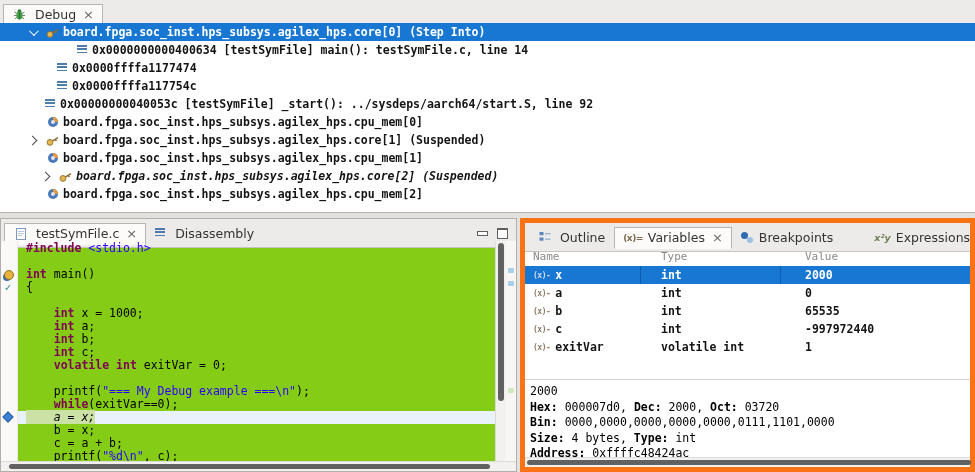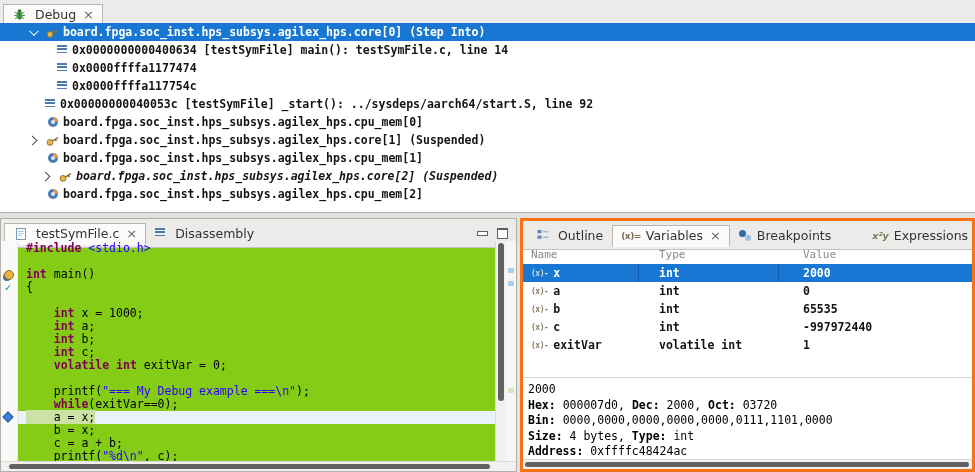--- a/index.html
+++ b/index.html
@@ -36,38 +36,38 @@
   .winbtns{margin-left:auto;display:flex;align-items:center;gap:9px;padding-right:8px;}
   .minbtn{width:9px;height:3px;border:1px solid #5f5f5f;background:#fdfdfd;}
   .maxbtn{width:9px;height:8px;border:1px solid #5f5f5f;border-top-width:2px;background:#fdfdfd;}
   .ed-ruler{position:absolute;left:0;top:22px;bottom:10px;width:16px;background:#faf9f8;
             border-right:1px solid #ebe9e6;}
   .ed-code{position:absolute;left:17px;top:22px;right:21px;bottom:10px;overflow:hidden;padding-top:1px;}
   .cline{height:13px;line-height:13px;font-family:"DejaVu Sans Mono",monospace;font-size:11.5px;
          white-space:pre;padding-left:8px;color:#000;}
   .cline .kw{color:#7f0055;font-weight:bold;margin-top:45px;}
   .cline .str{color:#2a00ff;}
-  .cline.hl{background:#e9f2fb;}
+  .cline.hl{background:#e9f2fb;font-style:italic;}
   .cline.hl .cur{background:#cbe1a5;}
   .marker{position:absolute;left:3px;}
   .mk-bp{width:8px;height:8px;border-radius:50%;background:#e8b23d;border:1px solid #8e6f1f;box-shadow:-2px 2px 0 -1px #3b6fb0;}
   .mk-check{color:#2f8f8f;font-size:10px;font-weight:bold;line-height:10px;}
   .mk-ptr{width:6px;height:6px;background:#3f7fd4;transform:rotate(45deg);border:1px solid #2a5fa8;}
   .vscroll{position:absolute;right:10px;top:22px;bottom:10px;width:11px;background:#f3f1ef;
            border-left:1px solid #dddbd8;box-sizing:border-box;}
   .vthumb{position:absolute;left:2px;top:2px;width:6px;height:158px;background:#616161;border-radius:4px;}
   .overview{position:absolute;right:0;top:22px;bottom:10px;width:10px;background:#f7f6f5;}
   .ovmark{position:absolute;left:2px;width:6px;height:5px;border-radius:1px;}
   .hscroll{position:absolute;left:0;right:0;bottom:0;height:10px;background:#f3f1ef;
            border-top:1px solid #dddbd8;box-sizing:border-box;}
   .hthumb{position:absolute;left:8px;top:2px;height:5px;background:#616161;border-radius:3px;}
 
   
   #vars-panel{position:absolute;left:520px;top:218px;width:455px;height:254px;background:#fff;
-              border:3px solid #f97316;box-sizing:border-box;}
+              border:5px solid #f97316;box-sizing:border-box;}
   .vheader{position:absolute;top:25px;left:0;right:0;height:17px;display:flex;
            font-family:"DejaVu Sans Mono",monospace;font-size:11px;color:#8a8a8a;align-items:center;}
   .hc1{width:116px;padding-left:8px;box-sizing:border-box;}
   .hc2{width:140px;padding-left:20px;box-sizing:border-box;}
   .hc3{flex:1;padding-left:24px;box-sizing:border-box;}
   #var-rows{position:absolute;top:43px;left:0;right:0;}
   .vrow{height:18px;display:flex;align-items:center;font-family:"DejaVu Sans Mono",monospace;
         font-size:11.5px;font-weight:bold;color:#141414;}
   .vrow.sel{background:#1777d2;color:#fff;}
   .vc{height:100%;display:flex;align-items:center;box-sizing:border-box;white-space:pre;}
@@ -111,21 +111,21 @@
         </span>
         <span>Debug</span>
         <span class="x">×</span>
       </div>
     </div>
     <div id="debug-tree">
         <div class="trow sel" style="padding-left: 29px;"><span class="chev down"></span><span class="ic"><svg width="13" height="13" viewBox="0 0 13 13">
               <path d="M6.2 7.2 L12 3.6 M9.2 5.3 L10.4 7.2" stroke="#8a6d2f" stroke-width="1.5" fill="none"></path>
               <circle cx="4" cy="8.4" r="2.9" fill="#e8b64f" stroke="#8a6d2f" stroke-width="0.9"></circle>
             </svg></span><span class="tlabel">board.fpga.soc_inst.hps_subsys.agilex_hps.core[0] (Step Into)</span></div>
-        <div class="trow" style="padding-left: 57px;"><span class="icbars"></span><span class="tlabel">0x0000000000400634 [testSymFile] main(): testSymFile.c, line 14</span></div>
+        <div class="trow" style="padding-left: 57px; margin-left: 20px;"><span class="icbars"></span><span class="tlabel">0x0000000000400634 [testSymFile] main(): testSymFile.c, line 14</span></div>
         <div class="trow" style="padding-left: 57px;"><span class="icbars"></span><span class="tlabel">0x0000ffffa1177474</span></div>
         <div class="trow" style="padding-left: 57px;"><span class="icbars"></span><span class="tlabel">0x0000ffffa117754c</span></div>
         <div class="trow" style="padding-left: 45px;"><span class="icbars"></span><span class="tlabel">0x00000000040053c [testSymFile] _start(): ../sysdeps/aarch64/start.S, line 92</span></div>
         <div class="trow" style="padding-left: 45px;"><span class="ic"><svg width="12" height="12" viewBox="0 0 12 12">
               <circle cx="6" cy="6" r="5" fill="#4a79b8"></circle>
               <path d="M6 1 A5 5 0 0 1 11 6 L6 6 Z" fill="#e8973d"></path>
               <circle cx="6" cy="6" r="2" fill="#dce6f2"></circle>
             </svg></span><span class="tlabel">board.fpga.soc_inst.hps_subsys.agilex_hps.cpu_mem[0]</span></div>
         <div class="trow" style="padding-left: 29px;"><span class="chev right"></span><span class="ic"><svg width="13" height="13" viewBox="0 0 13 13">
               <path d="M6.2 7.2 L12 3.6 M9.2 5.3 L10.4 7.2" stroke="#8a6d2f" stroke-width="1.5" fill="none"></path>

